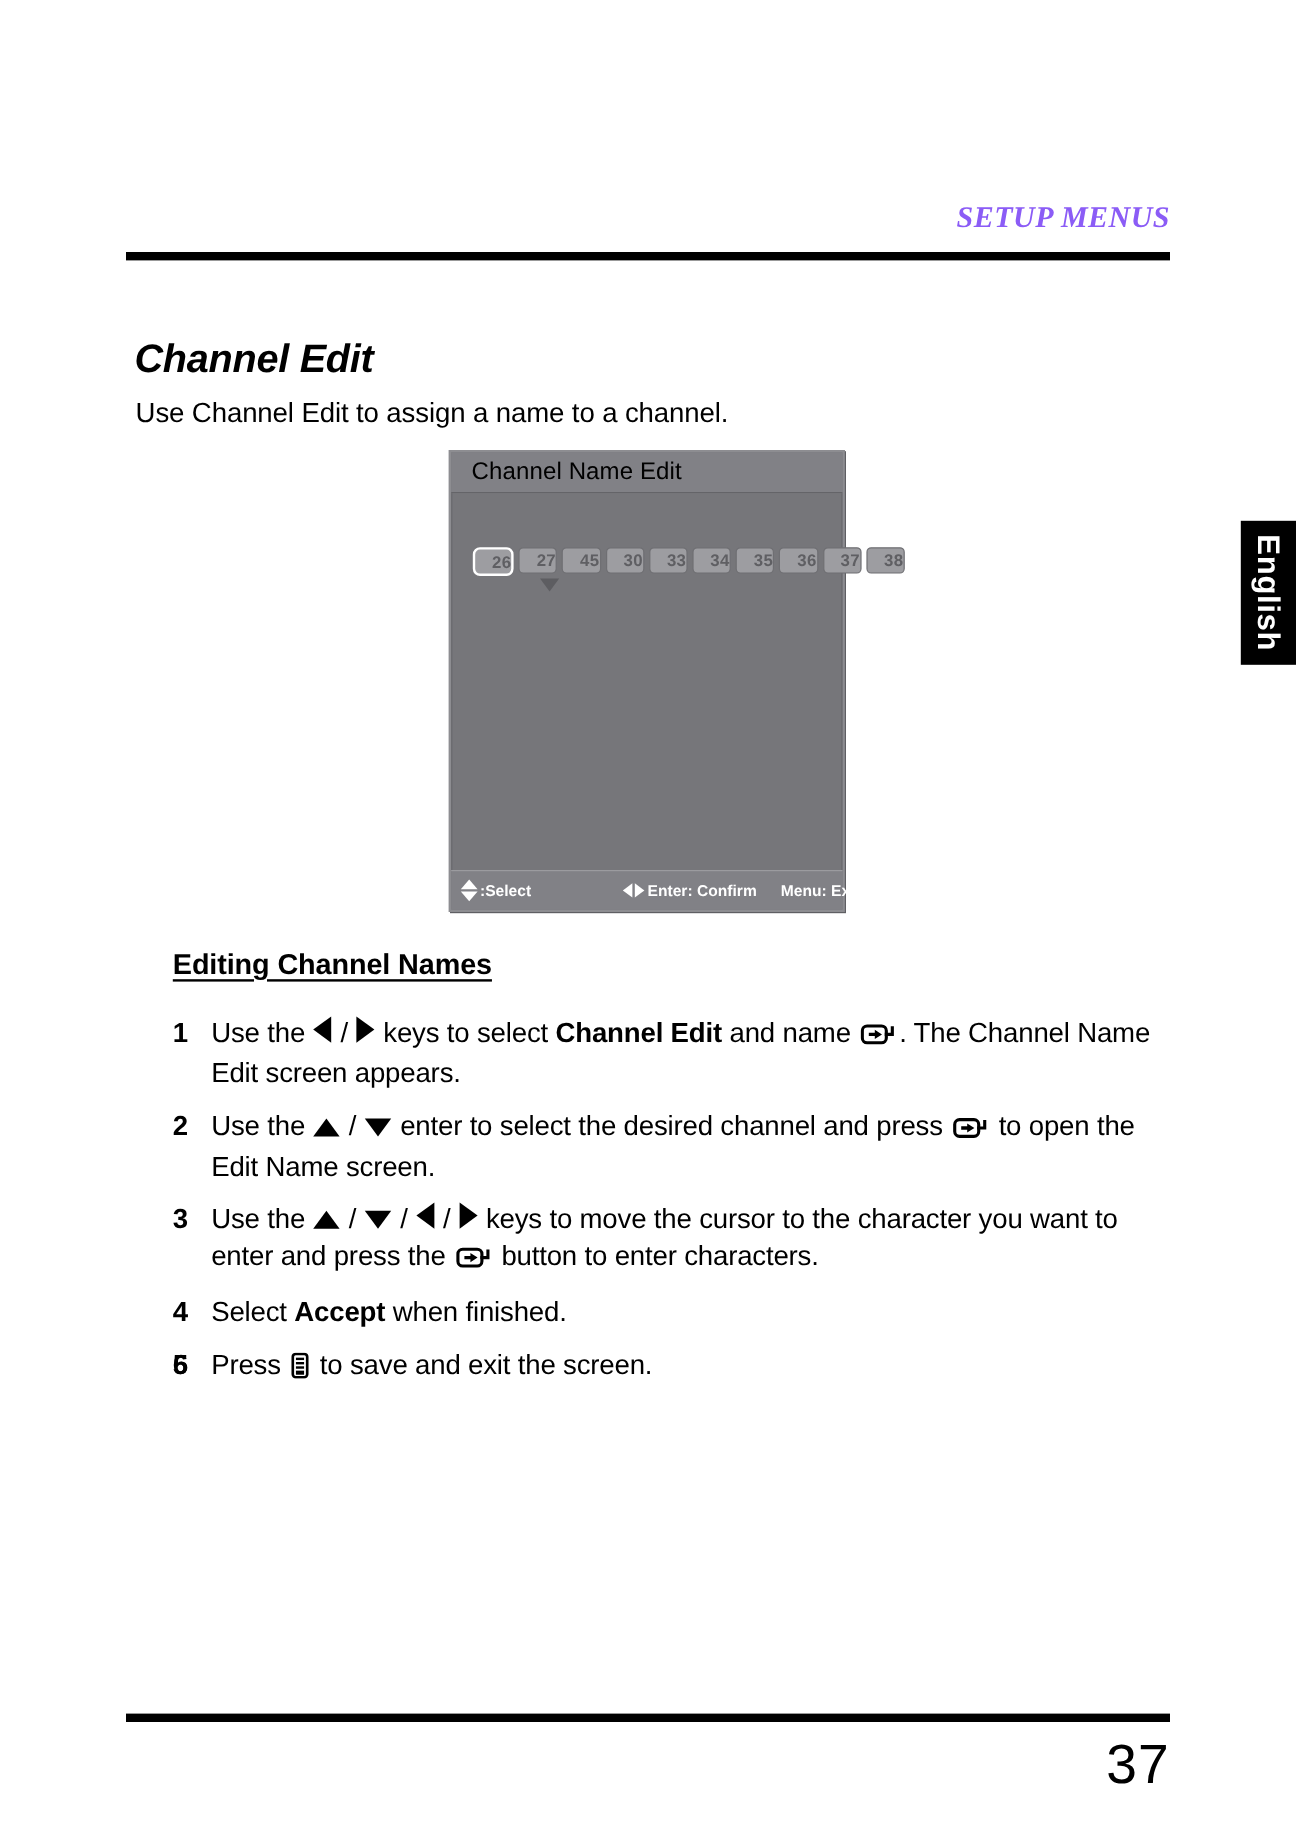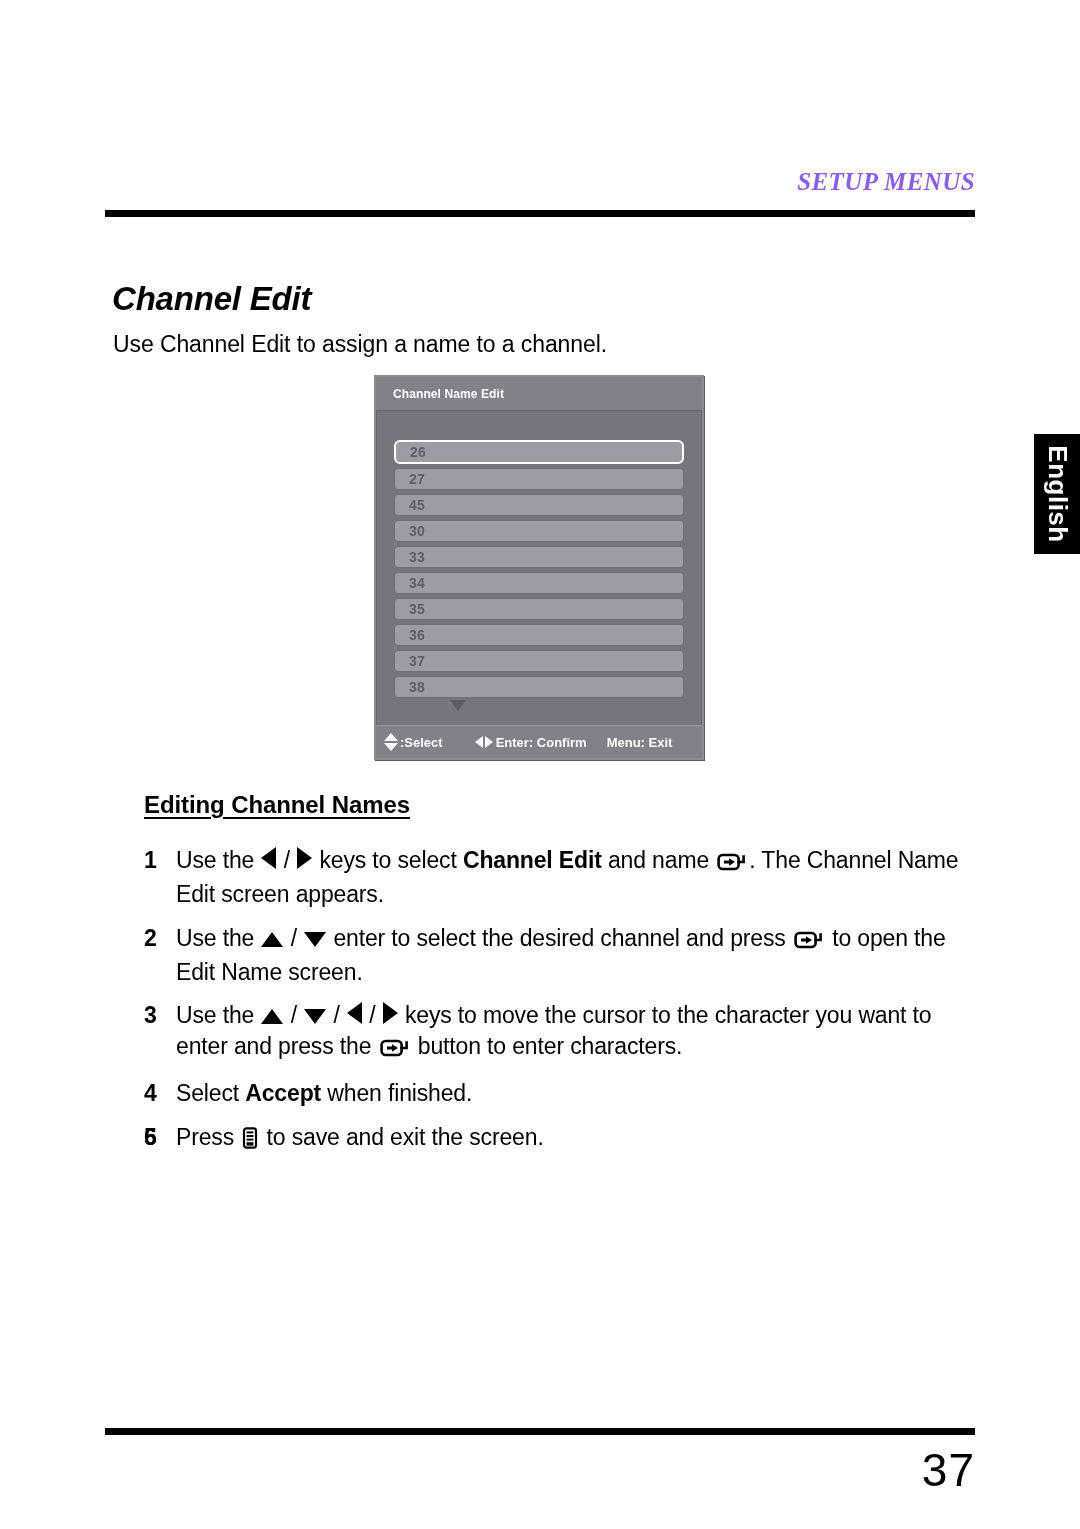--- a/index.html
+++ b/index.html
@@ -161,39 +161,39 @@
   .osd-header {
     height: 34px;
     background: #818186;
     border-bottom: 1px solid #646468;
     display: flex;
     align-items: center;
     padding-left: 17px;
     box-sizing: border-box;
   }
   .osd-header-title {
-    color: #ffffff;
-    font-size: 12px;
-    font-weight: bold;
+    color: #000000;
+    font-size: 20px;
+    font-weight: normal;
     letter-spacing: 0.1px;
   }
   .osd-body {
     position: relative;
     height: 314px;
     background: #76767a;
     border: 1px solid #6a6a6e;
     border-top: none;
     border-bottom: none;
     box-sizing: border-box;
     padding: 29px 17px 0 17px;
   }
   .chan-list {
     display: flex;
-    flex-direction: column;
     gap: 4px;
+    margin-top: 16px;
   }
   .chan-row {
     height: 22px;
     background: #9d9da1;
     border: 1px solid #6f6f73;
     border-radius: 4px;
     box-sizing: border-box;
     display: flex;
     align-items: center;
     padding-left: 14px;
@@ -224,21 +224,21 @@
     border-top: 1px solid #9b9b9f;
     display: flex;
     align-items: center;
     box-sizing: border-box;
     padding: 0 10px 0 8px;
     color: #ffffff;
     font-size: 13px;
     font-weight: bold;
   }
   .foot-item { display: flex; align-items: center; white-space: nowrap; }
-  .foot-select { margin-right: 32px; }
+  .foot-select { margin-right: 76px; }
   .foot-enter  { margin-right: 20px; }
   .updown {
     display: inline-flex;
     flex-direction: column;
     margin-right: 2px;
   }
   .updown i {
     display: block;
     width: 0; height: 0;
     border-left: 7px solid transparent;

